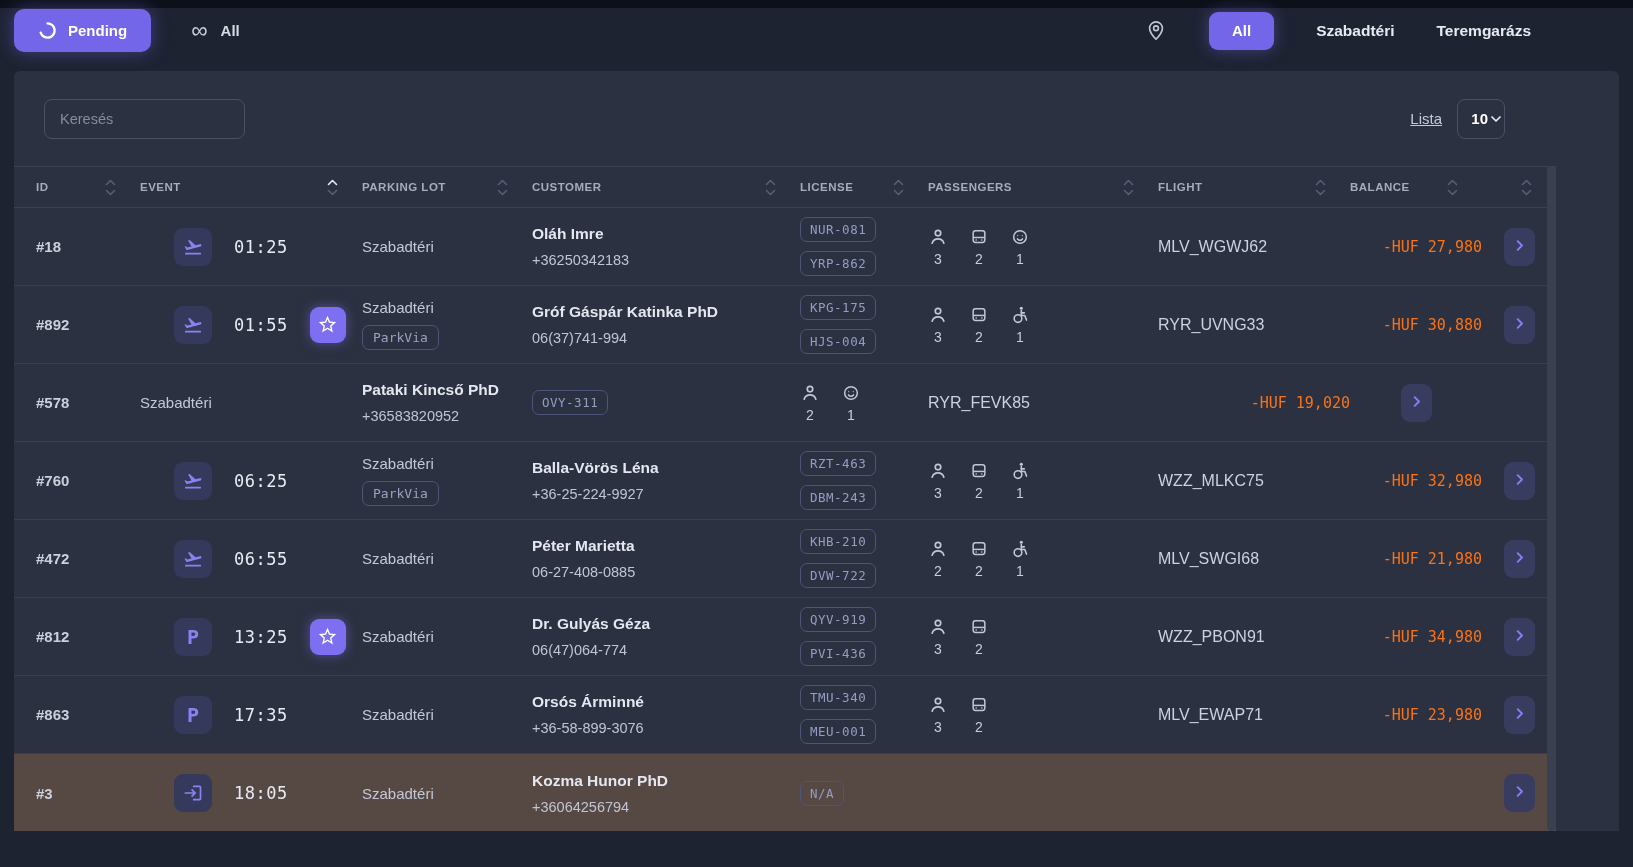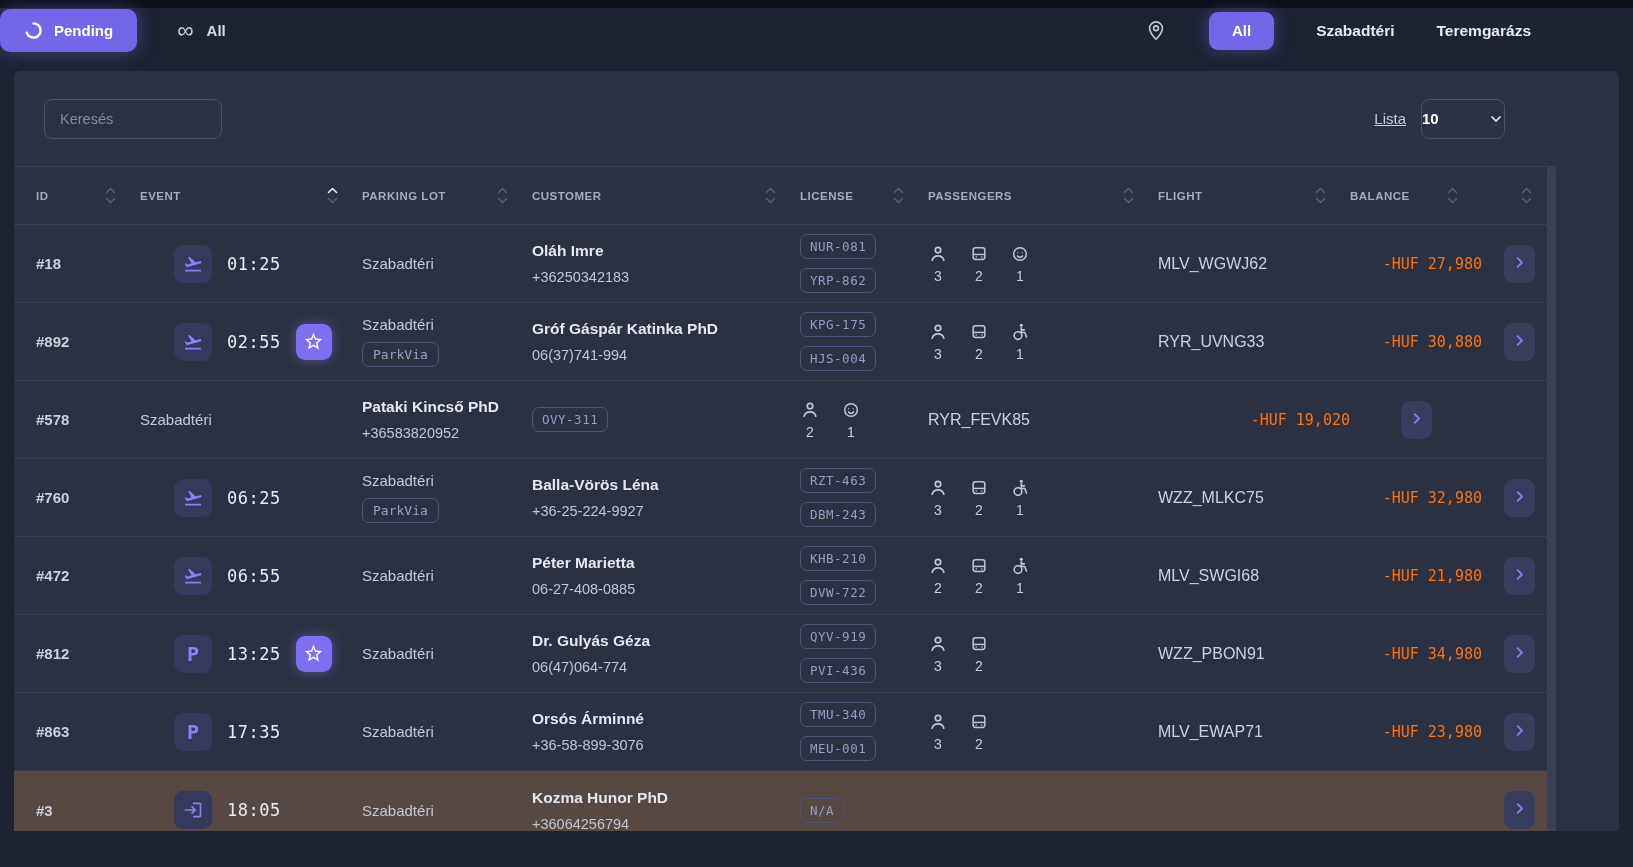--- a/index.html
+++ b/index.html
@@ -11,68 +11,68 @@
     --ctl-border:#4a5066;
     --tile-bg:#353a5c;
     --tile-fg:#8d80f2;
     --mono:"DejaVu Sans Mono",monospace;
   }
   *{box-sizing:border-box;margin:0;padding:0;}
   html,body{width:1633px;height:867px;overflow:hidden;}
   body{background:var(--page-bg);font-family:"Liberation Sans",sans-serif;position:relative;}
   .top-strip{height:8px;background:#0d1018;}
   
-  .topbar{display:flex;align-items:center;height:45px;}
+  .topbar{display:flex;align-items:center;height:45px;padding-left:14px;}
   .btn-primary{display:flex;align-items:center;gap:11px;background:var(--accent);
     color:#fff;font-weight:700;font-size:15px;border:none;border-radius:10px;height:43px;
     padding:0 24px;cursor:pointer;box-shadow:0 0 18px rgba(115,102,232,.45);
     font-family:"Liberation Sans",sans-serif;}
   .icon{display:inline-flex;align-items:center;justify-content:center;color:inherit;}
   .scope-filter{display:flex;align-items:center;gap:13px;margin-left:40px;background:none;border:none;
     color:#d6dae3;font-weight:700;font-size:15px;cursor:pointer;font-family:"Liberation Sans",sans-serif;}
   .inf-glyph{font-size:23px;color:#c9cdd8;font-weight:400;line-height:1;}
   .topbar-right{margin-left:auto;display:flex;align-items:center;gap:42px;margin-right:102px;}
   .pin{color:#c2c6d2;}
   .btn-loc-active{background:var(--accent);color:#fff;font-weight:700;font-size:15px;border:none;
     border-radius:9px;height:38px;padding:0 23px;cursor:pointer;
     box-shadow:0 0 16px rgba(115,102,232,.45);font-family:"Liberation Sans",sans-serif;}
   .btn-loc{background:none;border:none;color:#e8eaf1;font-weight:700;font-size:15.5px;cursor:pointer;
     font-family:"Liberation Sans",sans-serif;}
   
   .card{position:absolute;left:14px;top:71px;width:1605px;height:760px;background:var(--card-bg);
     border-radius:6px 6px 0 0;overflow:hidden;}
   .toolbar{height:95px;display:flex;align-items:center;padding:0 30px;}
-  .search-input{width:178px;height:40px;background:transparent;border:1px solid var(--ctl-border);
+  .search-input{width:201px;height:40px;background:transparent;border:1px solid var(--ctl-border);
     border-radius:8px;color:#ffffff;padding:0 15px;font-size:14.5px;outline:none;
     font-family:"Liberation Sans",sans-serif;}
   .search-input::placeholder{color:#868ba0;}
   .toolbar-right{margin-left:auto;display:flex;align-items:center;gap:15px;margin-right:84px;}
   .lista-label{color:#c6cad6;font-size:15px;text-decoration:underline;}
-  .page-select{width:84px;height:40px;border:1px solid var(--ctl-border);border-radius:8px;
-    display:flex;align-items:center;justify-content:space-between;gap:10px;color:#fff;font-weight:700;
+  .page-select{width:48px;height:40px;border:1px solid var(--ctl-border);border-radius:8px;
+    display:flex;align-items:center;justify-content:flex-end;color:#fff;font-weight:700;
     font-size:15px;cursor:pointer;background:transparent;}
   .page-select .icon{color:#e8eaf1;}
   
   .table-area{position:relative;}
   .vscrollbar{position:absolute;left:1533px;top:0;width:9px;height:665px;background:#394051;
     border-radius:5px;z-index:6;}
   .thead,.row{display:grid;width:1542px;padding-left:22px;
     grid-template-columns:104px 222px 170px 268px 128px 230px 192px 132px 1fr;}
-  .thead{height:59px;border-top:1px solid var(--border);border-bottom:1px solid var(--border);
+  .thead{height:42px;border-top:1px solid var(--border);border-bottom:1px solid var(--border);
     align-items:center;}
   .hcell{display:flex;align-items:center;justify-content:space-between;padding-right:24px;cursor:pointer;}
   .hlabel{color:#a6abbe;font-size:11.5px;font-weight:700;letter-spacing:.5px;}
   .carets{display:flex;flex-direction:column;gap:3px;color:#565d78;}
   .caret{display:flex;}
   .caret.active{color:#e9ebf3;}
   .row{height:78px;border-bottom:1px solid #373e4f;align-items:center;cursor:pointer;}
   .row.highlighted{background:var(--row-highlight);border-bottom:none;}
   .cell{display:flex;align-items:center;min-width:0;}
   .c-id{font-weight:700;color:#cbd0dc;font-size:15px;}
-  .c-event{gap:15px;padding-left:34px;}
+  .c-event{gap:22px;padding-left:34px;}
   .event-tile{width:38px;height:38px;border-radius:9px;background:var(--tile-bg);color:var(--tile-fg);
     display:flex;align-items:center;justify-content:center;flex:none;}
   .p-glyph{font-size:20px;font-weight:700;font-family:var(--mono);}
   .time{font-family:var(--mono);font-size:17px;color:#e8ebf4;letter-spacing:.5px;}
   .star-tile{width:36px;height:36px;border-radius:9px;background:#7e6ff0;color:#fff;
     display:flex;align-items:center;justify-content:center;flex:none;
     box-shadow:0 0 12px rgba(126,111,240,.5);}
   .c-lot{flex-direction:column;align-items:flex-start;justify-content:center;gap:9px;}
   .lot-name{color:#c3c8d6;font-size:15px;}
   .lot-badge{border:1px solid #4d5578;border-radius:7px;padding:4px 10px;font-family:var(--mono);
@@ -348,21 +348,21 @@
     </div>
   </div>
   <div class="row ">
     <div class="cell c-id">#892</div>
     <div class="cell c-event">
       <span class="event-tile">
               <svg viewBox="0 0 24 24" width="20" height="20" fill="currentColor">
                 <path d="M2.5 19h19v2h-19zm19.57-9.36c-.21-.8-1.04-1.28-1.84-1.06L14.92 10l-6.9-6.43-1.93.51 4.14 7.17-4.97 1.33-1.97-1.54-1.45.39 2.59 4.49s7.12-1.9 16.57-4.43c.81-.23 1.28-1.05 1.07-1.85z"></path>
               </svg>
             </span>
-      <span class="time">02:55</span>
+      <span class="time">01:55</span>
       <span class="star-tile">
               <svg viewBox="0 0 24 24" width="21" height="21" fill="currentColor">
                 <path d="M22 9.24l-7.19-.62L12 2 9.19 8.63 2 9.24l5.46 4.73L5.82 21 12 17.27 18.18 21l-1.63-7.03L22 9.24zM12 15.4l-3.76 2.27 1-4.28-3.32-2.88 4.38-.38L12 6.1l1.71 4.04 4.38.38-3.32 2.88 1 4.28L12 15.4z"></path>
               </svg>
             </span>
     </div>
     <div class="cell c-lot">
       <span class="lot-name">Szabadtéri</span>
       <span class="lot-badge">ParkVia</span>
     </div>

